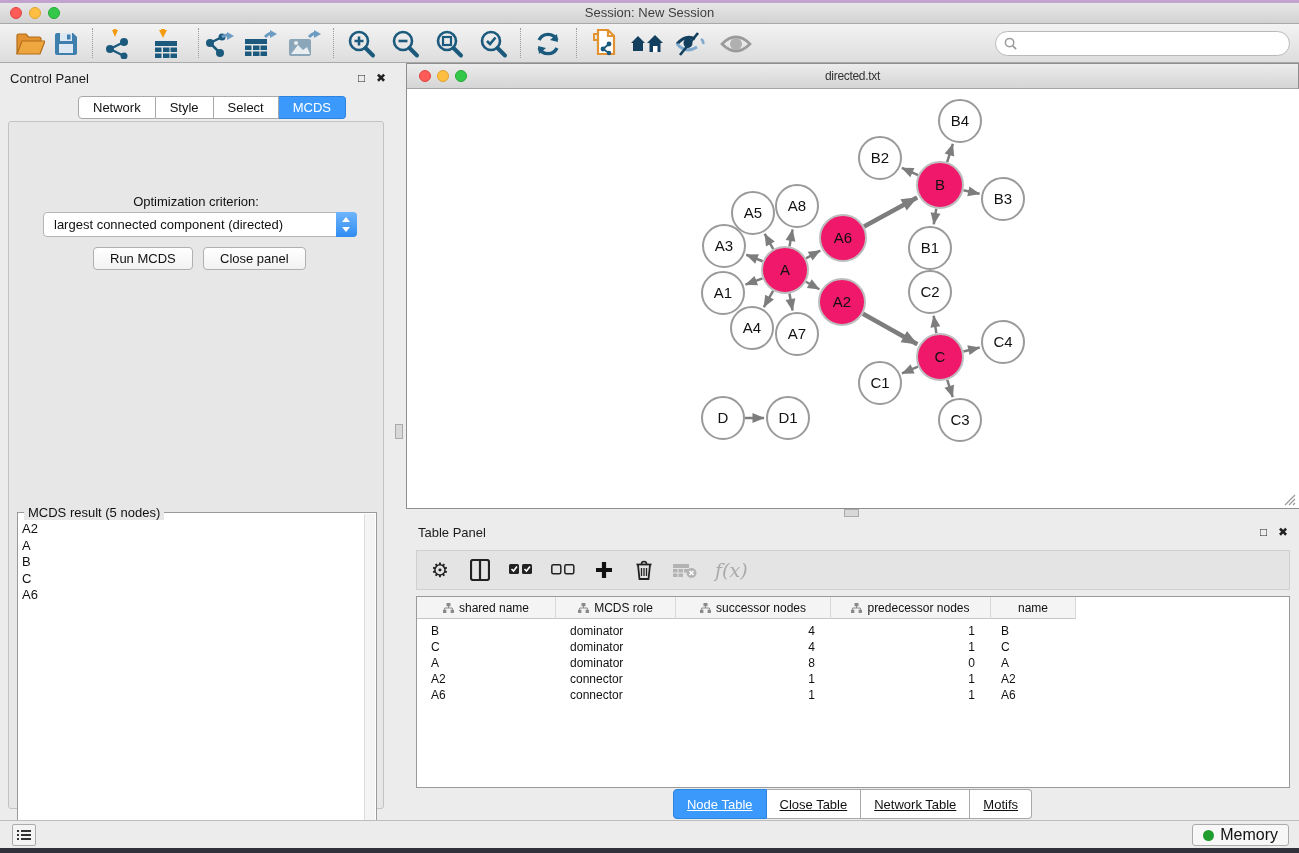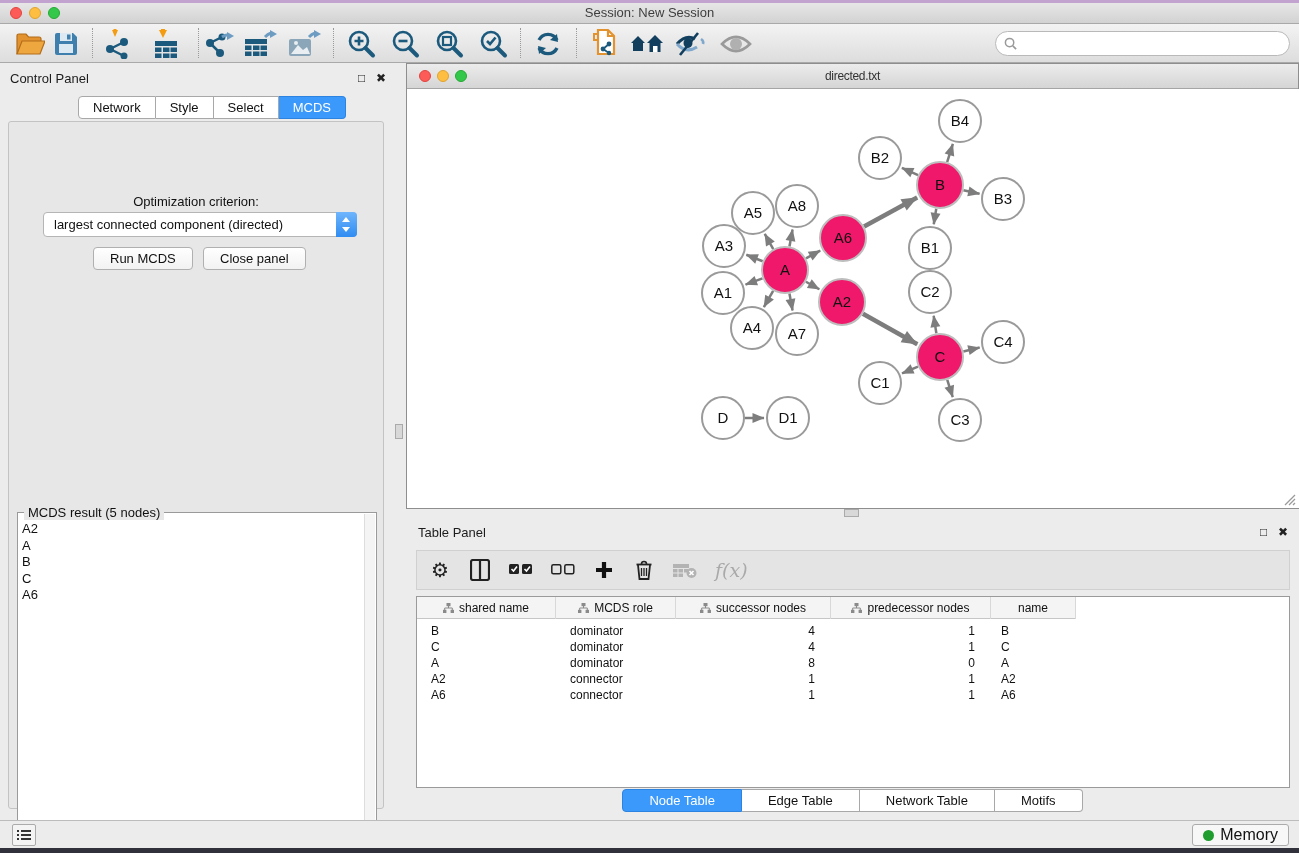--- a/index.html
+++ b/index.html
@@ -89,22 +89,22 @@
     border-right:1px solid #d8d8d8; height:22px; }
   .thead .cell.no-border { border-right:none; }
   .tbody-row { height:16px; }
   .tbody-row .cell { font-size:12px; color:#111; line-height:16px; white-space:nowrap; overflow:hidden; }
   .cell.al { padding-left:14px; text-align:left; }
   .cell.ar { padding-right:16px; text-align:right; }
   .cell.an { padding-left:10px; text-align:left; }
   .tbody { padding-top:4px; }
 
   .bottom-tabs { position:absolute; left:0; top:272px; width:100%; display:flex; justify-content:center; }
-  .bt-tab { height:23px; padding:0 26px; background:#fff; border:1px solid #a8a8a8; border-left:none;
-    font-size:13px; color:#111; display:flex; align-items:center; cursor:pointer; }
+  .bt-tab { height:30px; padding:0 13px; background:#fff; border:1px solid #a8a8a8; border-left:none;
+    font-size:13px; color:#111; display:flex; align-items:center; cursor:pointer;text-decoration:underline; }
   .bt-tab:first-child { border-left:1px solid #a8a8a8; border-radius:4px 0 0 4px; }
   .bt-tab:last-child { border-radius:0 4px 4px 0; }
   .bt-tab.active { background:#3b99fc; color:#fff; border-color:#2d84e0; }
 
   
   .statusbar { position:absolute; left:0; top:820px; width:1299px; height:28px; background:#ececec; border-top:1px solid #bcbcbc; }
   .list-btn { position:absolute; left:12px; top:3px; width:24px; height:22px; background:#f4f4f4; border:1px solid #ababab; border-radius:2px;
     display:flex; align-items:center; justify-content:center; cursor:pointer; }
   .memory-btn { position:absolute; right:10px; top:3px; height:22px; background:#f7f7f7; border:1px solid #ababab; border-radius:3px;
     display:flex; align-items:center; padding:0 10px; gap:6px; font-size:16px; color:#111; cursor:pointer; }
@@ -543,21 +543,21 @@
           <div class="cell ar">1</div>
           <div class="cell ar">1</div>
           <div class="cell an">A6</div>
           <div class="cell"></div>
         </div>
       </div>
   </div>
 
   <div class="bottom-tabs">
     <div class="bt-tab active">Node Table</div>
-    <div class="bt-tab">Edge Table</div>
+    <div class="bt-tab">Close Table</div>
     <div class="bt-tab">Network Table</div>
     <div class="bt-tab">Motifs</div>
   </div>
 </div>
 
 <div class="statusbar">
   <div class="list-btn">
     <svg width="14" height="12" viewBox="0 0 14 12">
         <g stroke="#333" stroke-width="1.8">
           <path d="M4 2 H14 M4 6 H14 M4 10 H14"></path>

